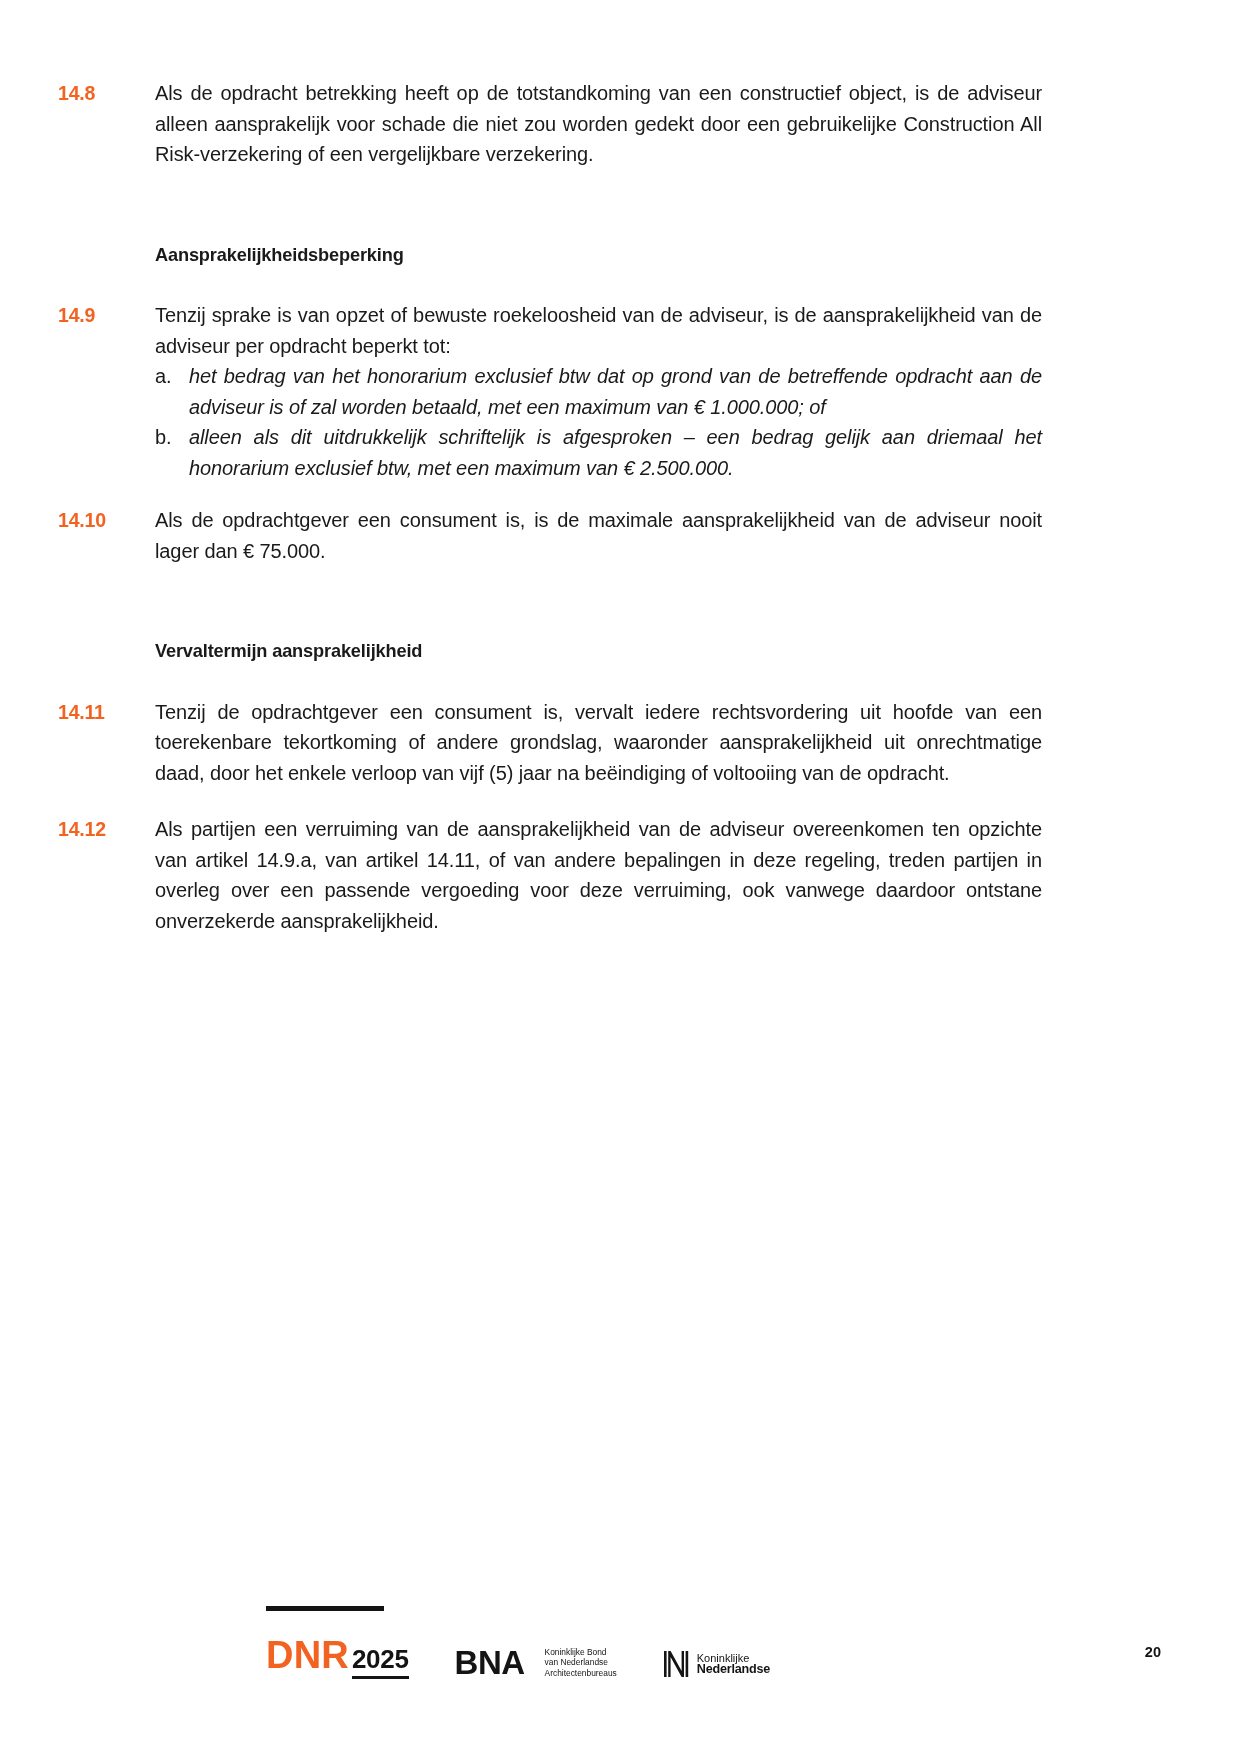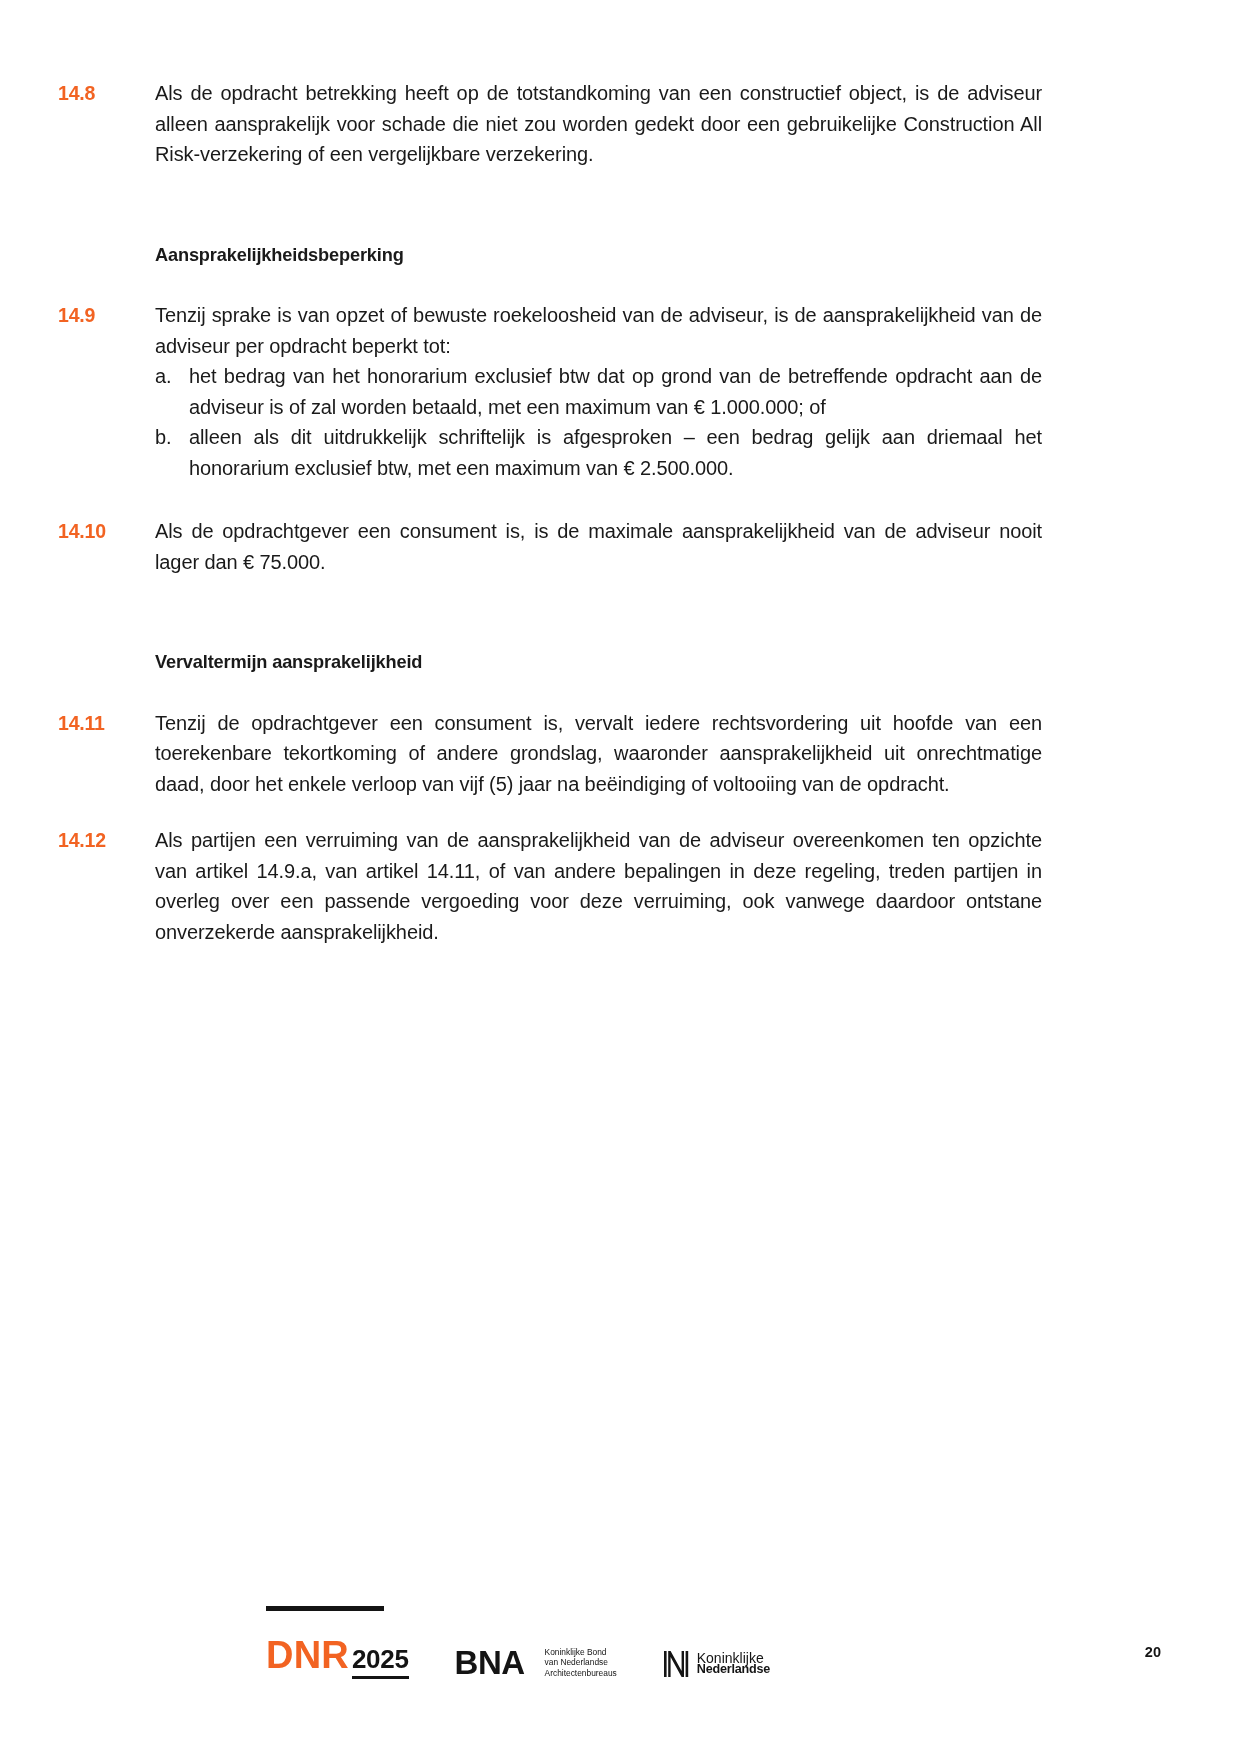--- a/index.html
+++ b/index.html
@@ -74,20 +74,21 @@
     align-items: flex-start;
     text-align: justify;
   }
   ol.letters > li .marker {
     flex: 0 0 34px;
     width: 34px;
   }
   ol.letters > li .item-text {
     flex: 1 1 auto;
     text-align: justify;
+    font-style: italic;
   }
   
   .sp-lg { height: 44px; }
   .sp-md { height: 30px; }
 
   
   .footer {
     position: absolute;
     left: 0;
     bottom: 0;
@@ -169,21 +170,21 @@
   .logo-nl .mark {
     width: 26px;
     height: 30px;
     flex: 0 0 26px;
   }
   .logo-nl .nl-text {
     line-height: 11px;
   }
   .logo-nl .nl-small {
     display: block;
-    font-size: 14px;
+    font-size: 11px;
     color: #141414;
   }
   .logo-nl .nl-big {
     display: block;
     font-size: 12.6px;
     font-weight: bold;
     color: #141414;
     letter-spacing: -0.2px;
   }
   .page-number {
@@ -211,21 +212,21 @@
 
     <div class="sp-lg"></div>
 
     <div class="heading-row">
       <div class="art-num">&nbsp;</div>
       <div class="section-heading">Aansprakelijkheidsbeperking</div>
     </div>
 
     <div class="sp-md"></div>
 
-    <div class="article" style="margin-bottom:33px;">
+    <div class="article" style="margin-bottom:22px;">
       <div class="art-num">14.9</div>
       <div class="art-body">
         <p>Tenzij sprake is van opzet of bewuste roekeloosheid van de adviseur, is de aansprakelijkheid van de adviseur per opdracht beperkt tot:</p>
         <ol class="letters">
           <li>
             <span class="marker">a.</span>
             <span class="item-text">het bedrag van het honorarium exclusief btw dat op grond van de betreffende opdracht aan de adviseur is of zal worden betaald, met een maximum van € 1.000.000; of</span>
           </li>
           <li>
             <span class="marker">b.</span>

